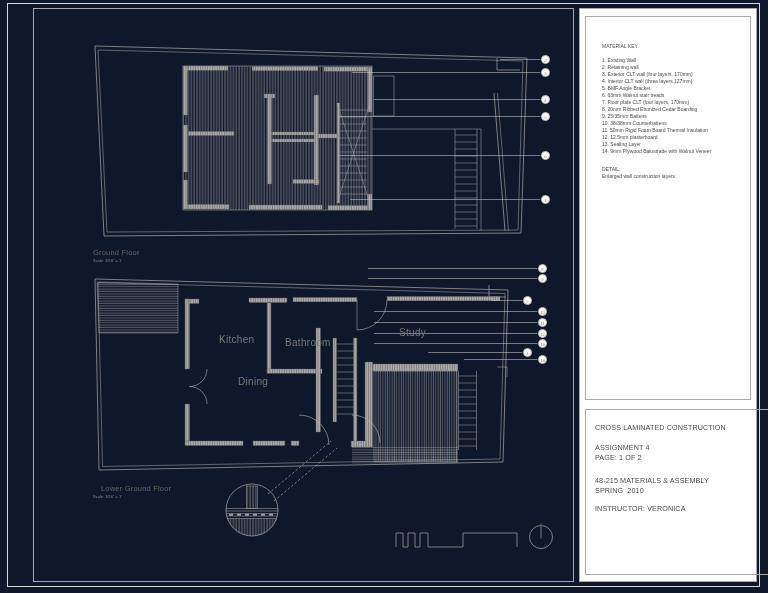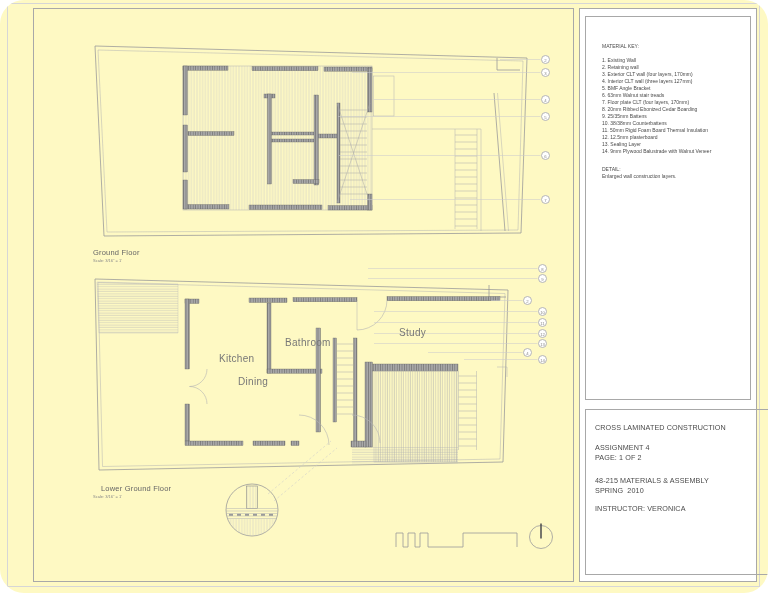--- a/index.html
+++ b/index.html
@@ -1,18 +1,18 @@
 <!DOCTYPE html>
 <html><head>
 <meta charset="utf-8">
 <style>
   * { margin:0; padding:0; box-sizing:border-box; }
   html,body { background:#fff; }
   body { font-family:"Liberation Sans", sans-serif; }
-  .page { position:relative; width:768px; height:593px; background:#fef9c3; overflow:hidden;border-radius:24px; }
+  .page { position:relative; width:768px; height:593px; background:#0f172a; overflow:hidden; }
   .page-border { position:absolute; left:7px; top:3px; width:753px; height:584px; border:1px solid #d6d6d6; }
   .main-frame { position:absolute; left:33px; top:8px; width:541px; height:574px; border:1px solid #a8a8a8; }
   .side-panel { position:absolute; left:579px; top:8px; width:178px; height:574px; border:1px solid #a8a8a8; background:#fff; }
   .key-box { position:absolute; left:5px; top:7px; width:166px; height:384px; border:1px solid #a8a8a8; }
   .title-box { position:absolute; left:5px; top:400px; width:200px; height:166px; border:1px solid #a8a8a8; padding:13px 9px; color:#4a4a4a; }
   .s50 { transform:scale(0.5); transform-origin:0 0; }
   .key-content { position:absolute; left:16px; top:26px; width:300px; color:#4a4a4a; font-size:10px; line-height:14.1px; }
   .key-title { margin-bottom:13px; }
   .key-detail { margin-top:21px; }
   .tb-line { font-size:7.2px; line-height:10px; letter-spacing:0.1px; white-space:pre; }
@@ -168,21 +168,21 @@
       <circle class="ln" cx="541" cy="537" r="11.5" fill="none"></circle>
       <line x1="541" y1="523.5" x2="541" y2="538.5" stroke="#555555" stroke-width="1.6"></line>
     </g>
   </svg>
 
   <div class="plab" style="left:93px;top:248px">Ground Floor</div>
   <div class="pscale s50" style="left:93px;top:258px">Scale: 3/16" = 1'</div>
   <div class="plab" style="left:101px;top:484px">Lower Ground Floor</div>
   <div class="pscale s50" style="left:93px;top:494px">Scale: 3/16" = 1'</div>
 
-  <div class="rlab" style="left:219px;top:353px">Kitchen</div>
+  <div class="rlab" style="left:219px;top:334px">Kitchen</div>
   <div class="rlab" style="left:285px;top:337px">Bathroom</div>
   <div class="rlab" style="left:238px;top:376px">Dining</div>
   <div class="rlab" style="left:399px;top:327px">Study</div>
 
   <div class="co" style="left:540.5px;top:55px">
       <span class="co-n">2</span>
     </div>
   <div class="co" style="left:540.5px;top:68px">
       <span class="co-n">3</span>
     </div>

